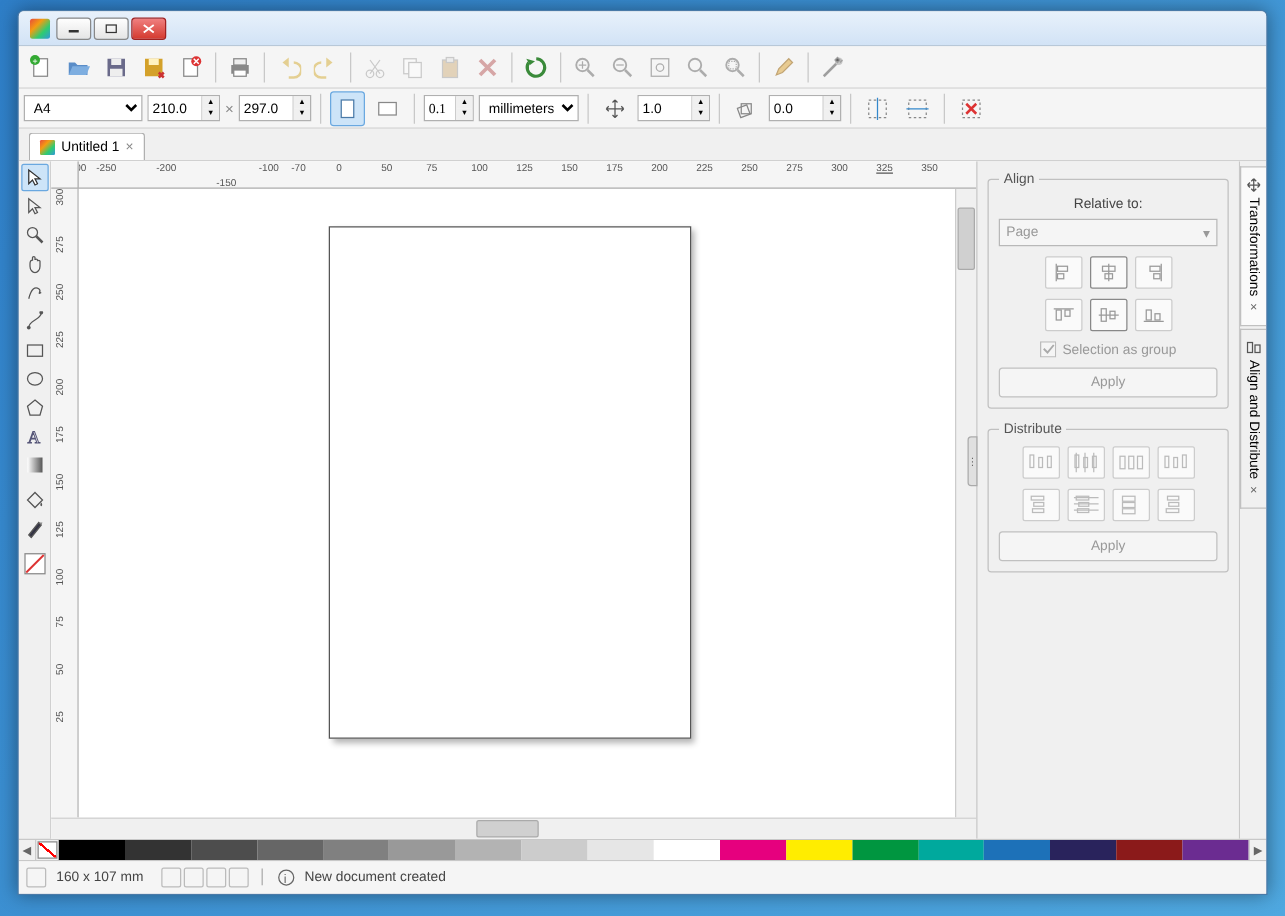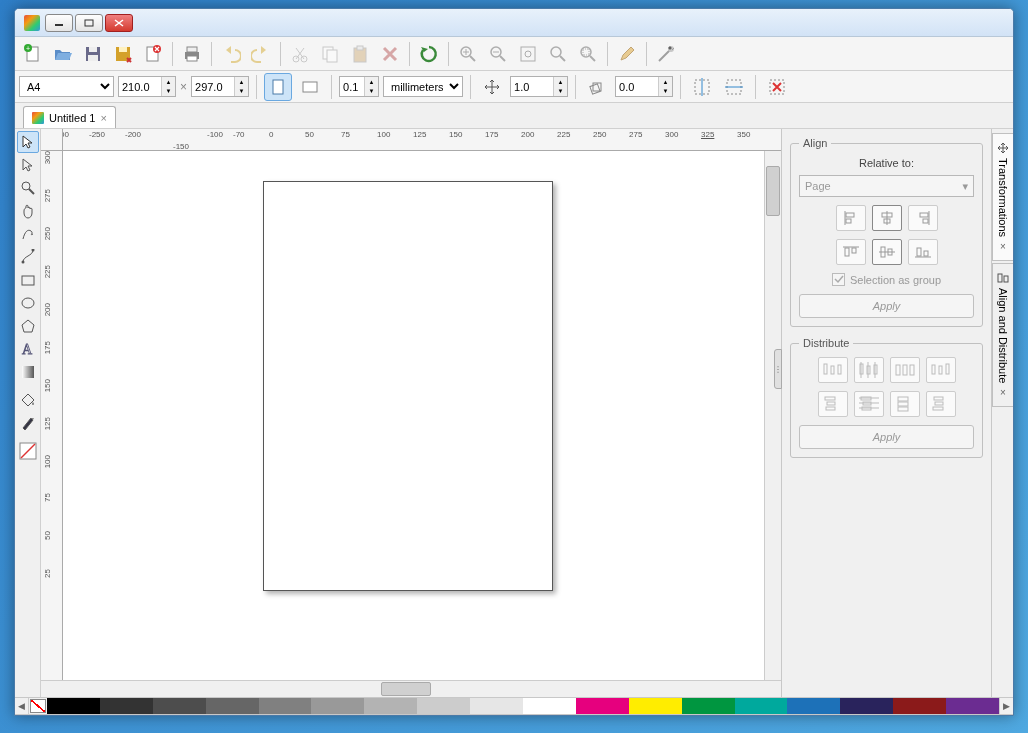--- a/index.html
+++ b/index.html
@@ -44,21 +44,21 @@
 .scroll-h .thumb { width: 50px; height: 14px; background: #d0d0d0; border: 1px solid #aaa; border-radius: 2px; margin: 1px 0 0 340px; }
 .right-panel { width: 210px; background: #f0f0f0; border-left: 1px solid #c8c8c8; padding: 8px; display: flex; flex-direction: column; gap: 10px; position: relative;}
 fieldset { border: 1px solid #c0c0c0; border-radius: 3px; padding: 8px; }
 legend { font-size: 11px; color: #555; padding: 0 4px; }
 .panel-label { text-align: center; font-size: 11px; color: #444; margin-bottom: 6px; }
 .combo { width: 100%; height: 22px; border: 1px solid #b8b8b8; background: #f5f5f5; color: #999; padding: 2px 5px; font-size: 11px; margin-bottom: 8px; display: flex; align-items: center; justify-content: space-between;}
 .align-grid { display: flex; justify-content: center; gap: 6px; margin-bottom: 8px; }
 .align-btn { width: 30px; height: 26px; border: 1px solid #ccc; background: #fafafa; display: flex; align-items: center; justify-content: center; color: #aaa; border-radius: 2px;}
 .align-btn.sel { border-color: #888; }
 .check-row { display: flex; align-items: center; gap: 5px; color: #999; font-size: 11px; justify-content: center; margin-bottom: 8px;}
-.apply-btn { width: 100%; height: 24px; border: 1px solid #c0c0c0; background: #f5f5f5; color: #999; border-radius: 3px; font-size: 11px; font-style: italic; }
+.apply-btn { width: 100%; height: 24px; border: 1px solid #c0c0c0; background: #f5f5f5; color: #999; border-radius: 3px; font-size: 11px; }
 .side-tabs { width: 22px; background: #f0f0f0; border-left: 1px solid #c8c8c8; display: flex; flex-direction: column; padding-top: 4px;}
 .side-tab { writing-mode: vertical-rl; padding: 8px 3px; font-size: 11px; border: 1px solid #c0c0c0; border-right: none; background: #fafafa; margin-bottom: 2px; display: flex; align-items: center; gap: 4px;}
 .side-tab.active { background: #f0f0f0; }
 .side-tab .x { writing-mode: horizontal-tb; font-size: 10px; color: #666;}
 .palette-row { height: 18px; display: flex; border-top: 1px solid #c8c8c8; border-bottom: 1px solid #c8c8c8; }
 .pal-arrow { width: 14px; background: #f0f0f0; display: flex; align-items:center; justify-content:center; font-size:9px; color:#666; border-right:1px solid #ccc;}
 .pal-none { width: 16px; background:#fff; border:1px solid #888; margin:1px; position:relative;}
 .pal-none::after { content:''; position:absolute; inset:0; background: linear-gradient(to top right, transparent 45%, red 45%, red 55%, transparent 55%);}
 .swatch { flex:1; }
 .statusbar { height: 26px; background: #f5f5f5; display: flex; align-items: center; padding: 0 6px; gap: 8px; font-size: 11px; color: #444;}
@@ -254,21 +254,21 @@
           <rect x="3" y="2" width="10" height="14" fill="#fff" stroke="#4a7aa8"></rect>
         </svg>
       </div>
     <div class="tb-btn">
         <svg width="18" height="16">
           <rect x="2" y="3" width="14" height="10" fill="#fff" stroke="#888"></rect>
         </svg>
       </div>
     <div class="sep"></div>
     <div class="spinner" style="width:40px">
-        <input style="width: 24px;" value="0.1">
+        <input style="width: 24px; font-family: Liberation Serif, serif;" value="0.1">
         <div class="spin-btns">
           <div>▲</div>
           <div>▼</div>
         </div>
       </div>
     <select style="width:80px"><option>millimeters</option></select>
     <div class="sep"></div>
     <div class="tb-btn">
         <svg width="16" height="16">
           <path d="M8 1v14M1 8h14M8 1l-2 2M8 1l2 2M8 15l-2-2M8 15l2-2M1 8l2-2M1 8l2 2M15 8l-2-2M15 8l-2 2" stroke="#555" fill="none"></path>
@@ -411,21 +411,21 @@
             <rect x="1" y="1" width="16" height="16" fill="#fff" stroke="#888"></rect>
             <path d="M2 16L16 2" stroke="#d33" stroke-width="1.5"></path>
           </svg>
         </div>
     </div>
 
     <div class="canvas-area">
       <div class="ruler-corner"></div>
       <div class="h-ruler" id="hruler">
           <span style="left: -10px;">-300</span>
-          <span style="left: 26px;">-250</span>
+          <span style="left: 14px;">-250</span>
           <span style="left: 62px;">-200</span>
           <span style="left: 110px; margin-top: 12px;">-150</span>
           <span style="left: 144px;">-100</span>
           <span style="left: 170px;">-70</span>
           <span style="left: 206px;">0</span>
           <span style="left: 242px;">50</span>
           <span style="left: 278px;">75</span>
           <span style="left: 314px;">100</span>
           <span style="left: 350px;">125</span>
           <span style="left: 386px;">150</span>
@@ -641,14 +641,30 @@
         <div class="swatch" style="background: rgb(0, 150, 64);"></div>
         <div class="swatch" style="background: rgb(0, 169, 157);"></div>
         <div class="swatch" style="background: rgb(29, 113, 184);"></div>
         <div class="swatch" style="background: rgb(41, 35, 92);"></div>
         <div class="swatch" style="background: rgb(139, 26, 26);"></div>
         <div class="swatch" style="background: rgb(107, 44, 145);"></div>
       </div>
     <div class="pal-arrow" style="border-left:1px solid #ccc;border-right:none">▶</div>
   </div>
 
+  <div class="statusbar">
+    <div class="sb-icon"></div>
+    <span>160 x 107 mm</span>
+    <div style="display:flex;gap:2px;margin-left:6px">
+      <div class="sb-icon"></div>
+      <div class="sb-icon"></div>
+      <div class="sb-icon"></div>
+      <div class="sb-icon"></div>
+    </div>
+    <span style="color:#999">│</span>
+    <svg width="14" height="14">
+        <circle cx="7" cy="7" r="6" fill="none" stroke="#666"></circle>
+        <text x="5" y="11" font-size="10" fill="#666">i</text>
+      </svg>
+    <span>New document created</span>
+  </div>
 
 </div>
 
 </body></html>

